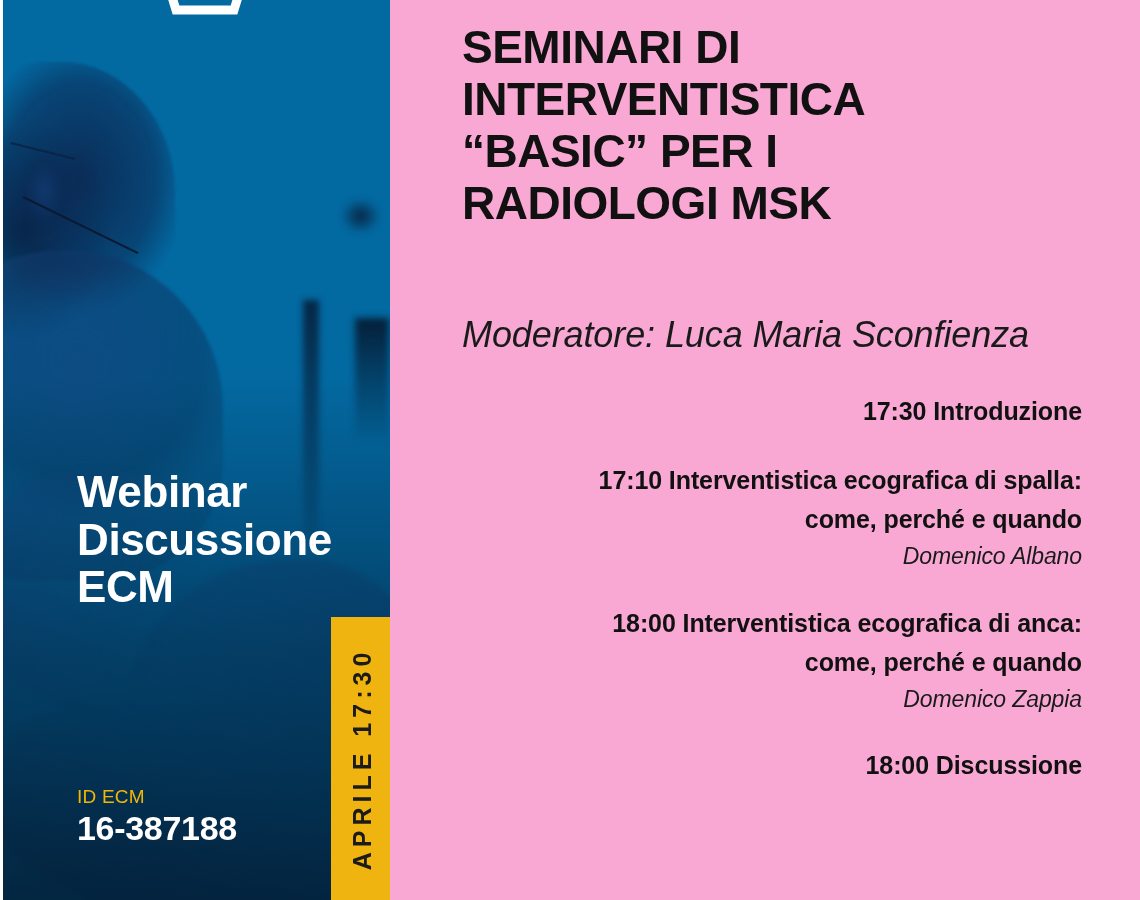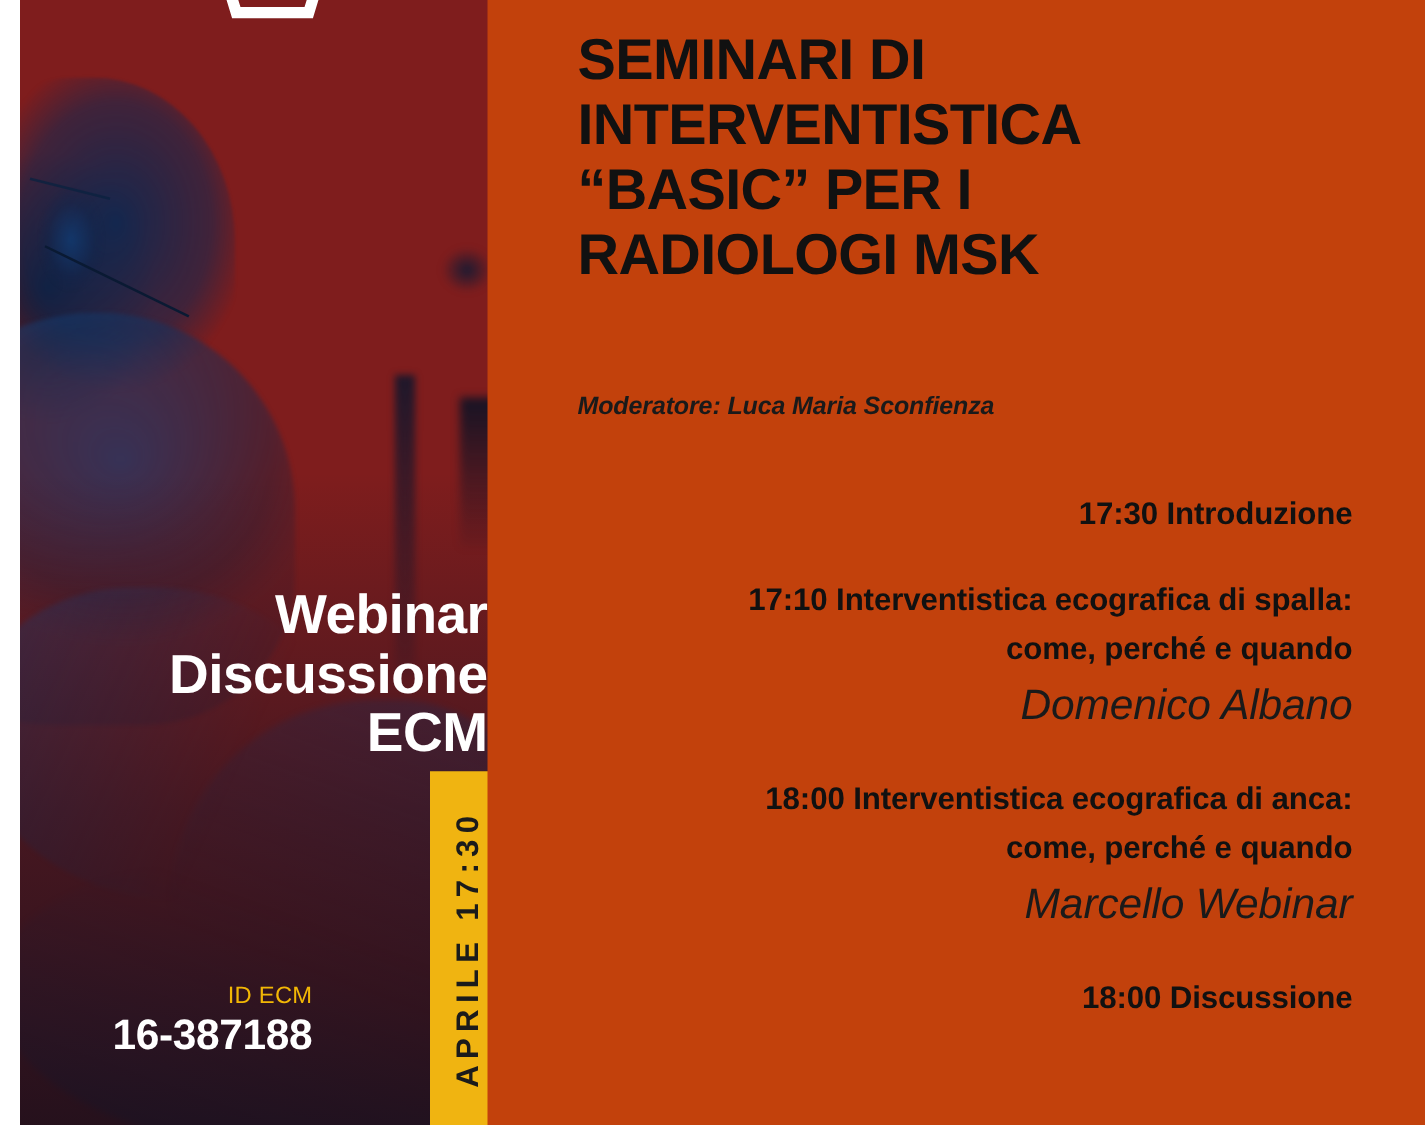--- a/index.html
+++ b/index.html
@@ -13,25 +13,24 @@
   
   #flyer {
     position:relative;
     width:1140px; height:900px;
     background:#ffffff;
     overflow:hidden;
   }
 
   
   .left-panel {
-    position:absolute; left:16px; top:0;
+    position:absolute; left:3px; top:0;
     width:390px; height:900px;
-    background:#7f1d1d;
+    background:#0369a1;
     overflow:hidden;
-    text-align:right;
   }
 
   
   .photo-layer { position:absolute; inset:0; }
 
   .photo-base {
     background:
       radial-gradient(120% 70% at 18% 104%, #071a33 0%, #0a2345 38%, rgba(10,35,69,0) 72%),
       linear-gradient(180deg,#0B62CE 0%, #0B62CE 40%, #0d4a9e 55%, #0a2f68 70%, #081f44 84%, #061730 100%);
   }
@@ -163,59 +162,59 @@
     color:#1b1b1b;
     font-size:25px;
     font-weight:bold;
     letter-spacing:5px;
   }
 
   
   .right-panel {
     position:absolute; left:390px; top:0;
     width:750px; height:900px;
-    background:#c2410c;
+    background:#f9a8d4;
   }
 
   .title {
     position:absolute; left:72px; top:22px;
     width:600px;
     color:#111111;
     font-size:46px;
     font-weight:bold;
     line-height:1.13;
     letter-spacing:-0.5px;
   }
 
   .moderator {
     position:absolute; left:72px; top:314px;
     color:#1a1a1a;
-    font-size:20px;
+    font-size:36px;
     font-style:italic;
-    font-weight:bold;
+    font-weight:normal;
     letter-spacing:-0.1px;
   }
 
   .program {
     position:absolute; left:72px; top:392px;
     width:620px;
     text-align:right;
   }
   .program-item { margin-bottom:30px; }
   .program-item:last-child { margin-bottom:0; }
   .program-line {
     color:#111111;
     font-size:25px;
     font-weight:bold;
     line-height:1.56;
     letter-spacing:-0.1px;
   }
   .program-speaker {
     color:#1a1a1a;
-    font-size:34px;
+    font-size:23px;
     font-style:italic;
     font-weight:normal;
     line-height:1.5;
     letter-spacing:-0.1px;
   }
 </style>
 </head>
 <body>
 
 <div id="flyer">
@@ -281,21 +280,21 @@
 
       <div class="program-item">
         <div class="program-line">17:10 Interventistica ecografica di spalla:</div>
         <div class="program-line">come, perché e quando</div>
         <div class="program-speaker">Domenico Albano</div>
       </div>
 
       <div class="program-item">
         <div class="program-line">18:00 Interventistica ecografica di anca:</div>
         <div class="program-line">come, perché e quando</div>
-        <div class="program-speaker">Marcello Webinar</div>
+        <div class="program-speaker">Domenico Zappia</div>
       </div>
 
       <div class="program-item">
         <div class="program-line">18:00 Discussione</div>
       </div>
 
     </div>
 
   </div>
 

